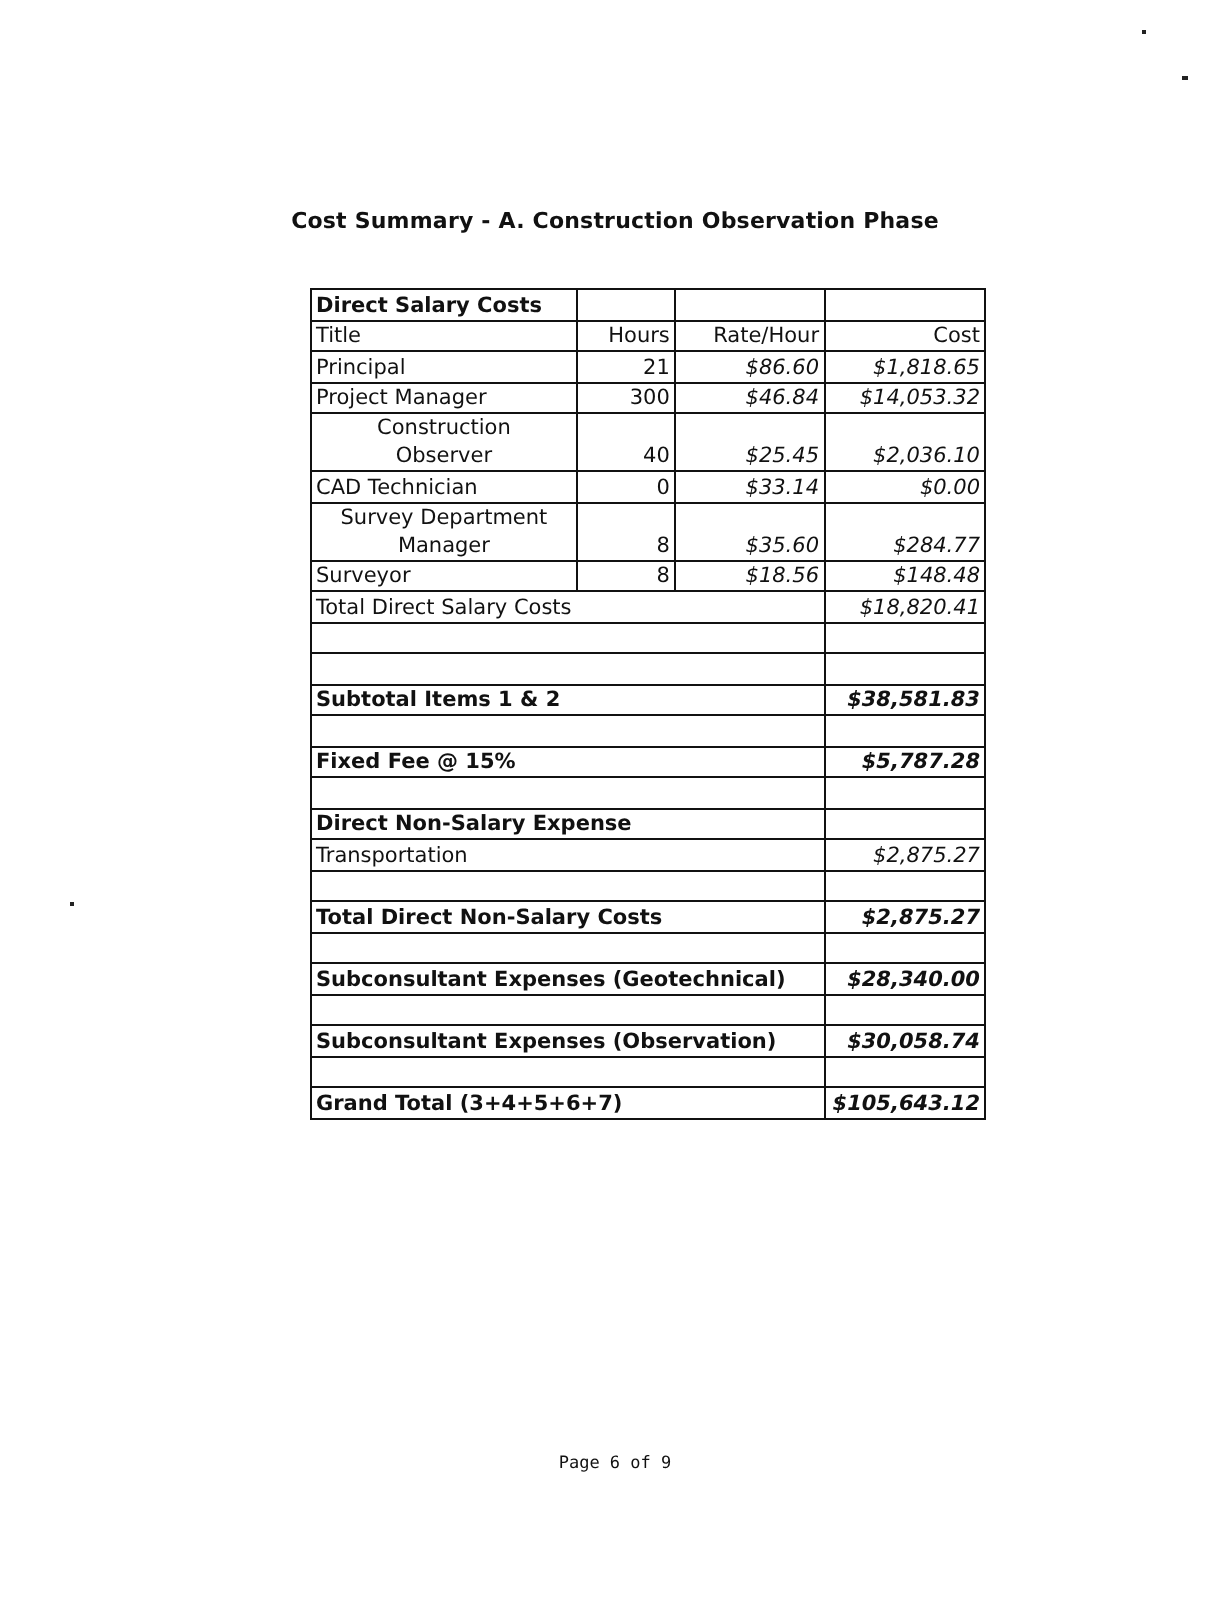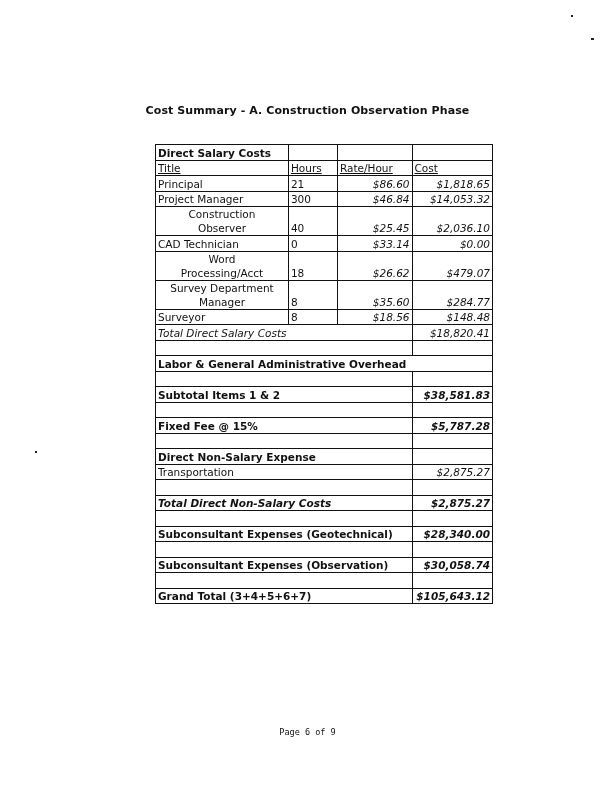--- a/index.html
+++ b/index.html
@@ -6,24 +6,24 @@
   body { width: 615px; height: 800px; position: relative; overflow: hidden;
          font-family: "DejaVu Sans", sans-serif; color: #111; }
   .title { position: absolute; left: 0; width: 615px; top: 104px; text-align: center;
            font-size: 11px; font-weight: bold; letter-spacing: 0.1px; }
   table.cost { position: absolute; left: 155px; top: 144px; width: 338px;
                border-collapse: collapse; font-size: 10.5px; table-layout: fixed; }
   table.cost td { border: 1px solid #111; padding: 0 2px; height: 14.5px; line-height: 14px;
                   vertical-align: bottom; white-space: nowrap; overflow: hidden; }
   .c1 { width: 114px; } .c2 { width: 42px; } .c3 { width: 64px; } .c4 { width: 69px; }
   .num { text-align: right; font-style: italic; }
-  .ctr { text-align: left; }
+  .ctr { text-align: right; }
   .b { font-weight: bold; }
-  .i { font-style: italic; }
-  .u { text-decoration: underline; }
+  .i { }
+  .u { }
   td.two { height: 30px; white-space: normal; line-height: 16px; text-align: center; }
   td.blank { height: 14px; }
   .footer { position: absolute; left: 0; width: 615px; top: 727px; text-align: center;
             font-family: "DejaVu Sans Mono", monospace; font-size: 8.5px; }
   .speck { position: absolute; background: #222; }
 </style>
 </head>
 <body>
 
 <div class="title">Cost Summary - A.  Construction Observation Phase</div>
@@ -66,49 +66,40 @@
       <td class="num">$25.45</td>
       <td class="num">$2,036.10</td>
     </tr>
     <tr>
       <td>CAD Technician</td>
       <td class="ctr">0</td>
       <td class="num">$33.14</td>
       <td class="num">$0.00</td>
     </tr>
     <tr>
-      <td class="two"><span>Word</span><br><span>Processing/Acct</span></td>
-      <td class="ctr">18</td>
-      <td class="num">$26.62</td>
-      <td class="num">$479.07</td>
-    </tr>
-    <tr>
       <td class="two"><span>Survey Department</span><br><span>Manager</span></td>
       <td class="ctr">8</td>
       <td class="num">$35.60</td>
       <td class="num">$284.77</td>
     </tr>
     <tr>
       <td>Surveyor</td>
       <td class="ctr">8</td>
       <td class="num">$18.56</td>
       <td class="num">$148.48</td>
     </tr>
     <tr>
       <td colspan="3" class="i">Total Direct Salary Costs</td>
       <td class="num i">$18,820.41</td>
     </tr>
     <tr>
         <td colspan="3" class="blank"></td>
         <td class="blank"></td>
       </tr>
 
-    <tr>
-      <td colspan="4" class="b">Labor &amp; General Administrative Overhead</td>
-    </tr>
     <tr>
         <td colspan="3" class="blank"></td>
         <td class="blank"></td>
       </tr>
 
     <tr>
       <td colspan="3" class="b">Subtotal Items 1 &amp; 2</td>
       <td class="num b">$38,581.83</td>
     </tr>
     <tr>

